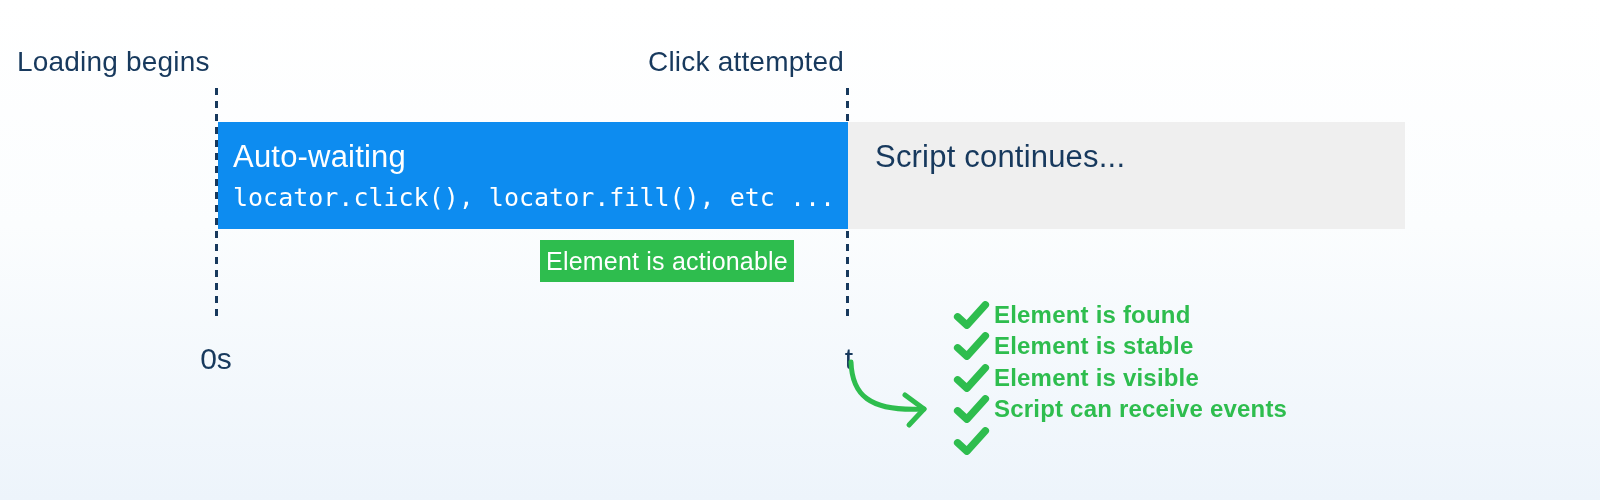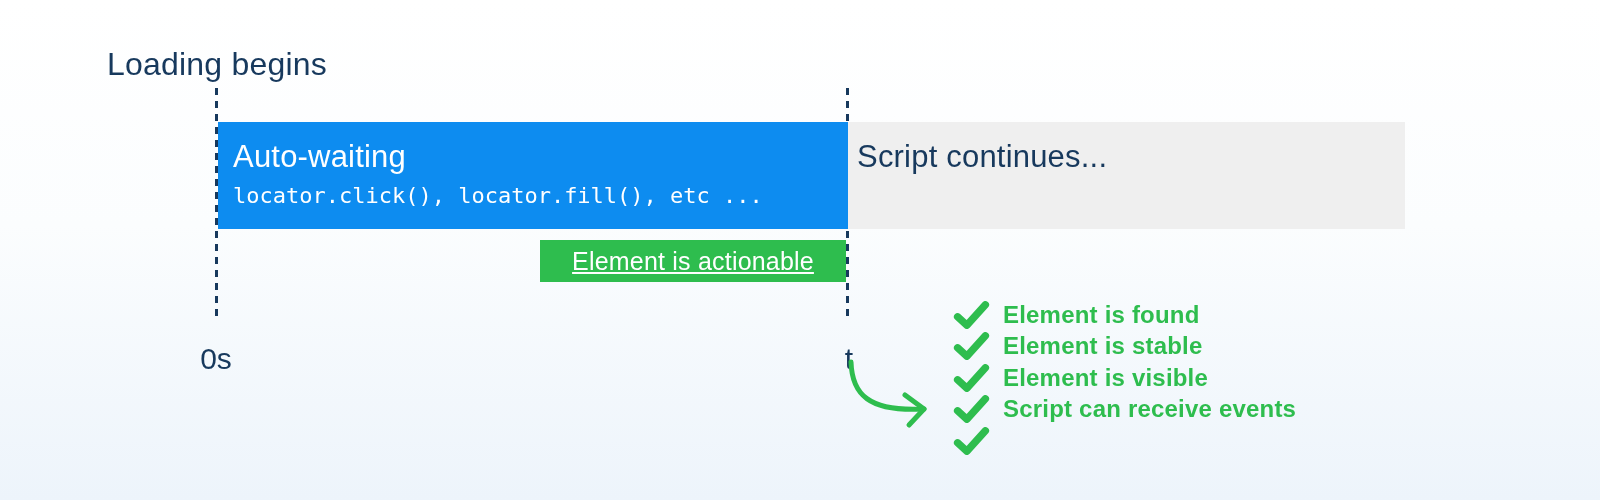--- a/index.html
+++ b/index.html
@@ -20,22 +20,21 @@
   .canvas {
     position: relative;
     width: 1600px;
     height: 500px;
     background: linear-gradient(180deg, var(--bg-top) 0%, #fbfdfe 45%, var(--bg-bottom) 100%);
   }
   .marker-label {
     position: absolute;
     top: 46px;
     width: 400px;
-    text-align: center;
-    font-size: 32px;
+    font-size: 28px;
     color: var(--navy);
     letter-spacing: 0.2px;
   }
   .marker-label.start { left: 17px; }   
   .marker-label.end   { left: 648px; }  
   .dashed-line {
     position: absolute;
     top: 88px;
     width: 3px;
     height: 233px;
@@ -58,49 +57,48 @@
     width: 630px;
     background: var(--blue);
     color: var(--white);
     z-index: 0;
   }
   .bar.gray {
     left: 848px;
     width: 557px;
     background: var(--gray-bar);
     color: var(--navy);
-    padding-left: 9px;
+    padding-left: 27px;
   }
   .bar-title {
     font-size: 31px;
     font-weight: 500;
     letter-spacing: 0.2px;
     line-height: 1.1;
   }
   .bar-code {
     margin-top: 9px;
     font-family: "DejaVu Sans Mono", "Liberation Mono", monospace;
-    font-size: 22px;
+    font-size: 25px;
     letter-spacing: 0px;
     white-space: pre;
   }
   .badge {
     position: absolute;
     left: 540px;
     top: 240px;
-    width: 306px;
+    width: 254px;
     height: 42px;
     background: var(--green);
     color: var(--white);
     font-size: 25px;
     display: flex;
     align-items: center;
     justify-content: center;
     letter-spacing: 0.2px;
-    text-decoration: underline;
   }
   .axis-label {
     position: absolute;
     top: 322px;
     font-size: 30px;
     color: var(--navy);
     width: 120px;
     text-align: center;
     margin-top: 20px;
   }
@@ -116,21 +114,21 @@
   .checklist {
     position: absolute;
     left: 953px;
     top: 299px;
     list-style: none;
   }
   .checklist li {
     display: flex;
     align-items: center;
     height: 31.5px;
-    gap: 13px;
+    gap: 4px;
   }
   .check-icon {
     width: 37px;
     height: 28px;
     flex: 0 0 auto;
     display: block;
   }
   .checklist .item-label {
     font-size: 24px;
     font-weight: bold;
@@ -138,20 +136,21 @@
     letter-spacing: 0.2px;
     white-space: nowrap;
   }
 </style>
 </head>
 <body>
 
 <div class="canvas">
 
   <div class="marker-label start">Loading begins</div>
+  <div class="marker-label end">Click attempted</div>
 
   <div class="dashed-line start"></div>
   <div class="dashed-line end"></div>
 
   <div class="bar blue">
     <div class="bar-title">Auto-waiting</div>
     <div class="bar-code">locator.click(), locator.fill(), etc ...</div>
   </div>
 
   <div class="bar gray">

